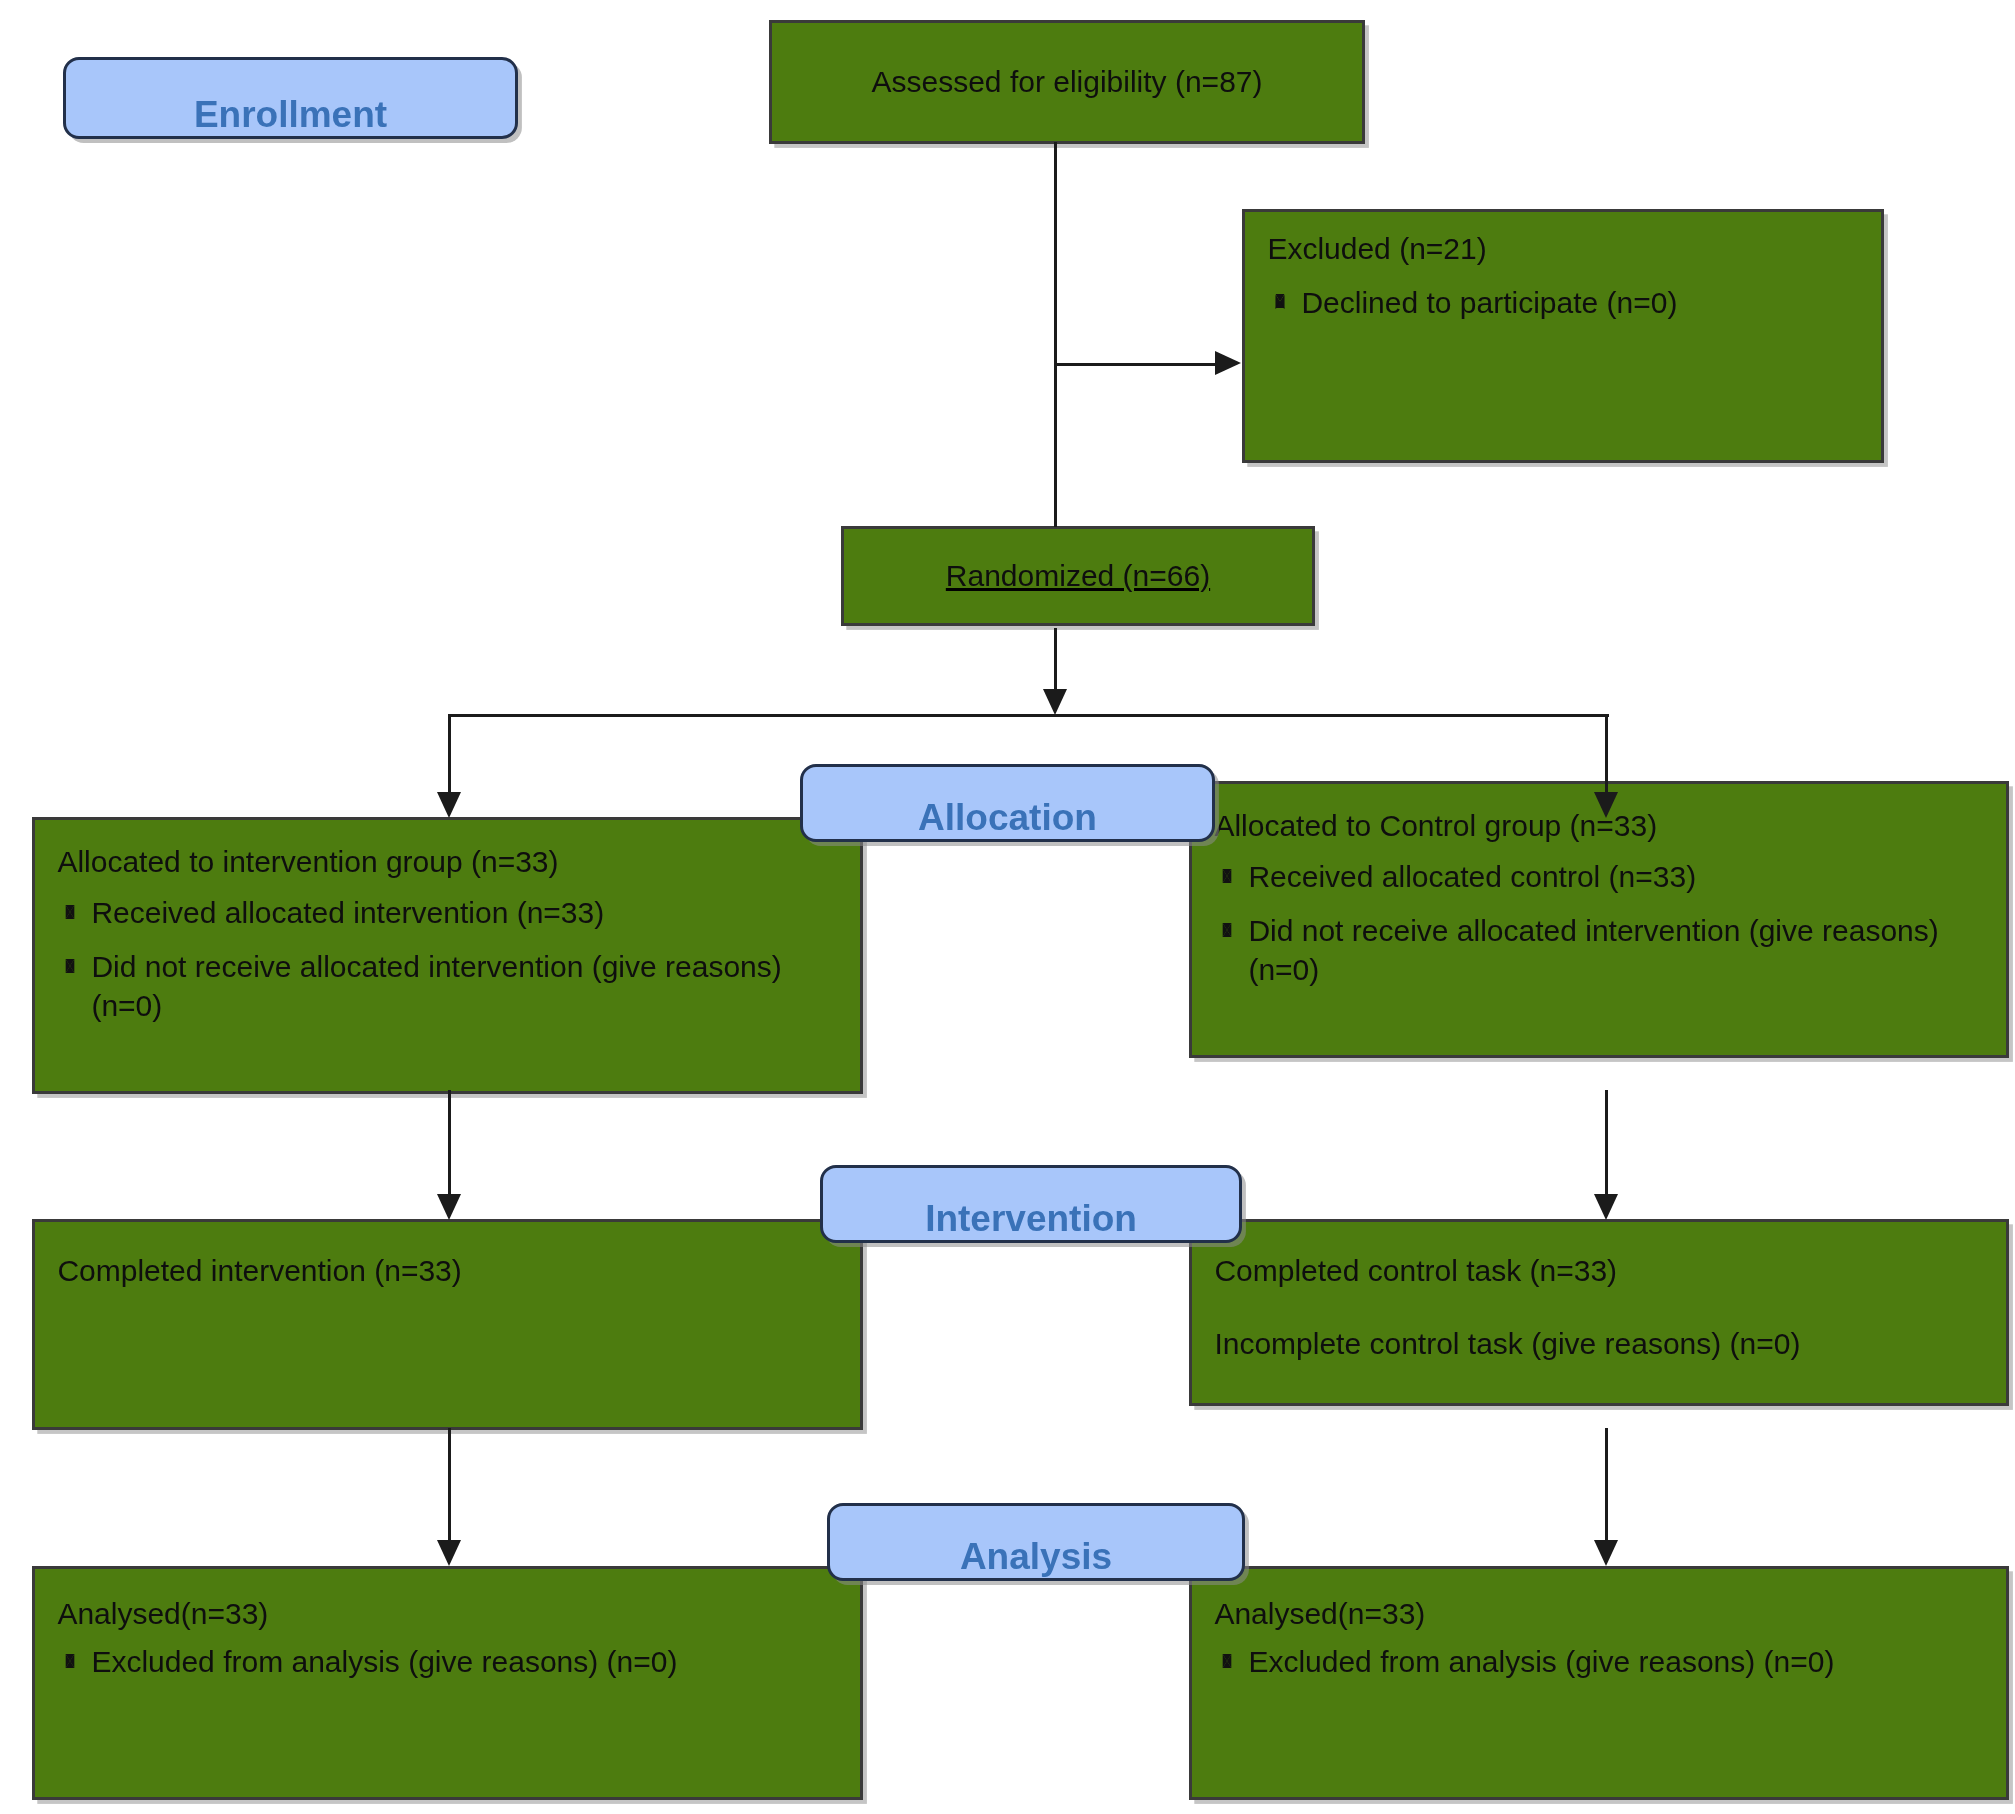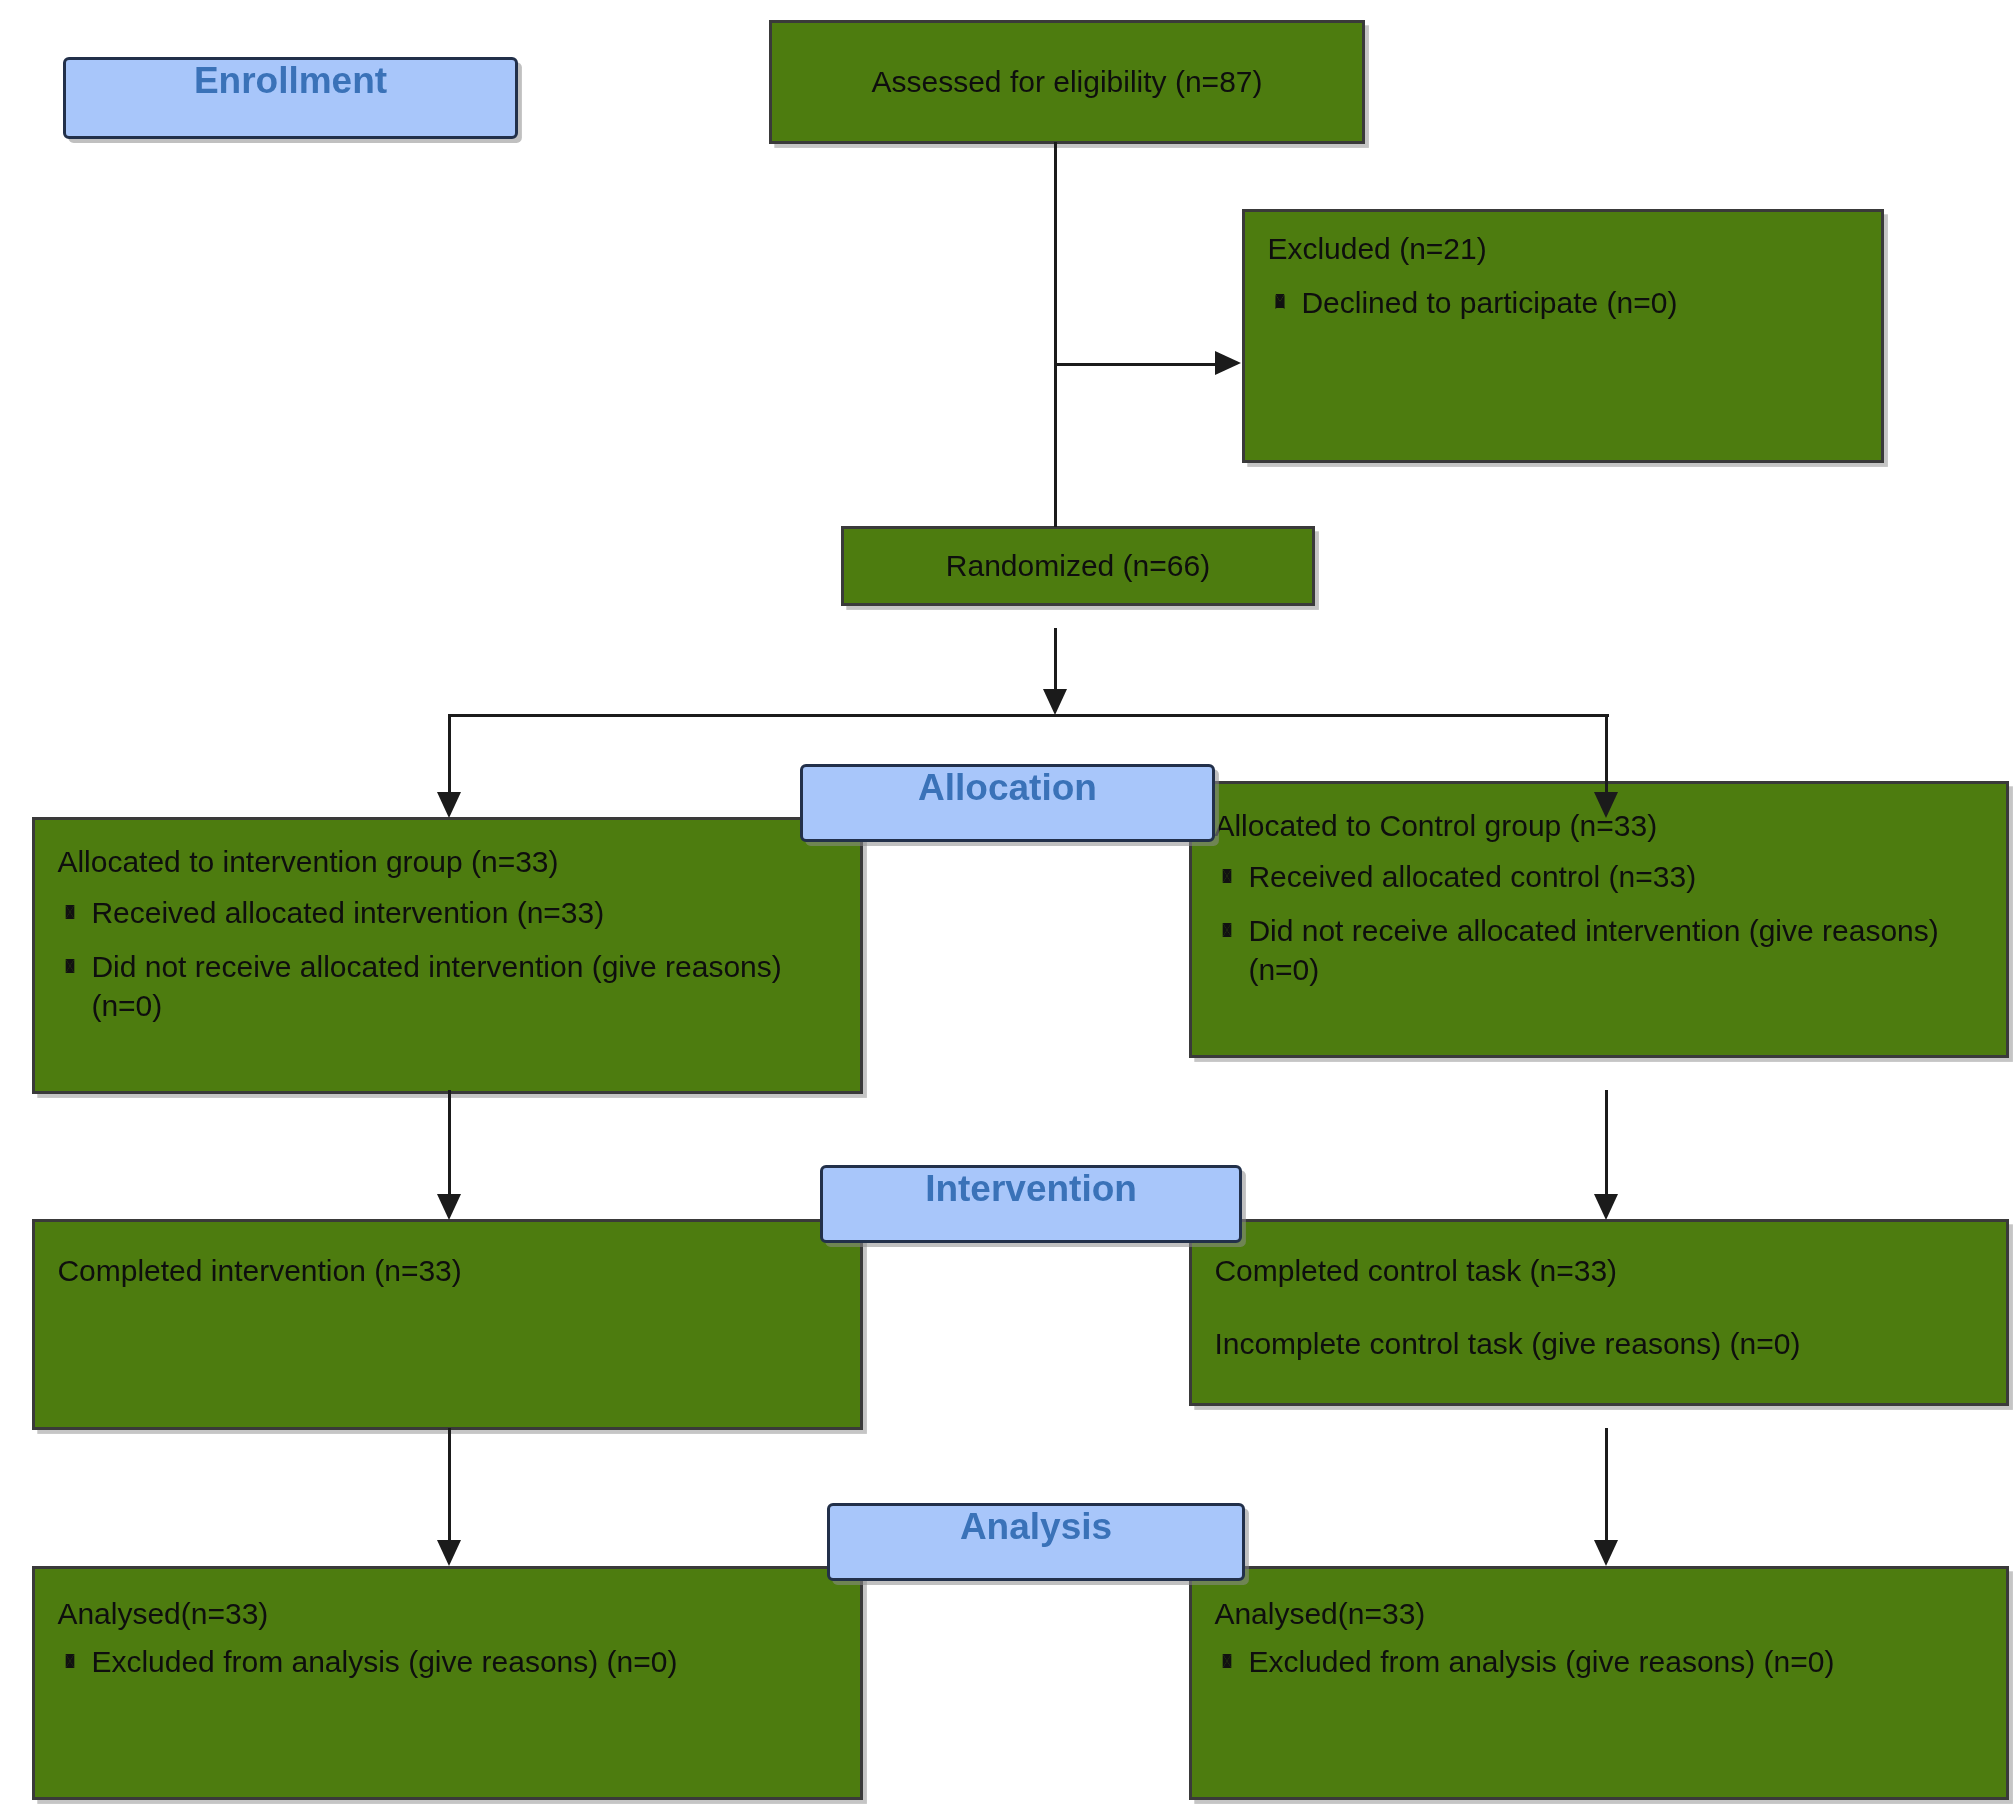--- a/index.html
+++ b/index.html
@@ -88,23 +88,23 @@
     line-height: 1.30;
     color: #0e0e0e;
   }
 
   
   .badge {
     position: absolute;
     box-sizing: border-box;
     background: #A8C6FA;
     border: 3.3px solid #22304a;
-    border-radius: 6px;
+    border-radius: 16px;
     display: flex;
-    align-items: flex-start;
+    align-items: flex-end;
     justify-content: center;
     color: #3a72b8;
     font-size: 37px;
     font-weight: bold;
     box-shadow: 4.6px 4.6px 0 -0.7px rgba(140,140,140,0.55);
     z-index: 20;
   }
 
   
   .vline {
@@ -192,21 +192,21 @@
   <div class="box" style="left:1242px; top:209px; width:642px; height:254px;">
     <div class="box-inner">
       <div class="lead">Excluded (n=21)</div>
       <ul class="blist">
         <li><span class="bullet"></span></li>
         <li><span class="bullet"></span><span>Declined to participate (n=0)</span></li>
       </ul>
     </div>
   </div>
 
-  <div class="box" style="left:841px; top:526px; width:474px; height:80px;">
+  <div class="box" style="left:841px; top:526px; width:474px; height:100px;text-decoration:underline;">
     <div class="box-center">Randomized (n=66)</div>
   </div>
 
   <div class="box" style="left:32px; top:817px; width:831px; height:277px;">
     <div class="box-inner" style="padding-top:22.4px;">
       <div class="lead">Allocated to intervention group (n=33)</div>
       <ul class="blist">
         <li><span class="bullet"></span><span>Received allocated intervention (n=33)</span></li>
         <li><span class="bullet"></span><span>Did not receive allocated intervention (give reasons) (n=0)</span></li>
       </ul>

